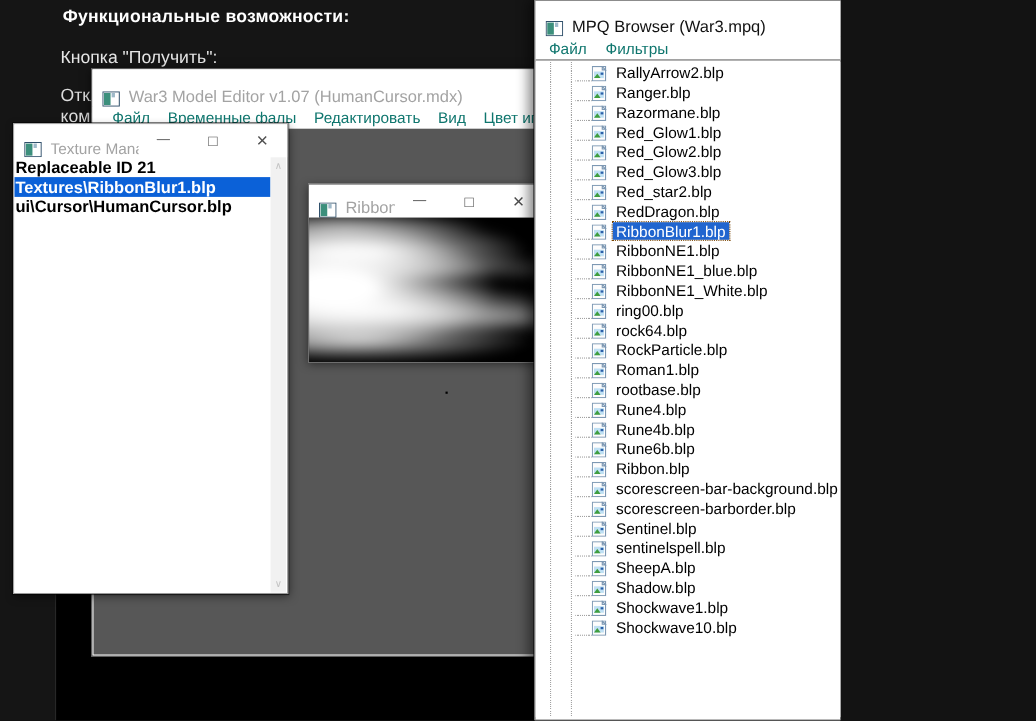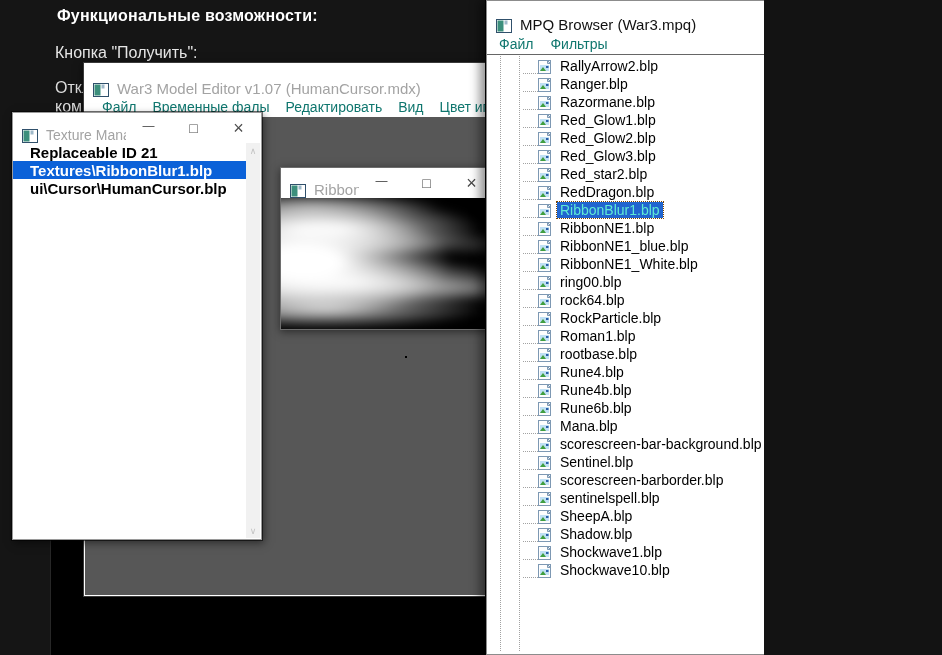--- a/index.html
+++ b/index.html
@@ -47,21 +47,21 @@
   .model-dot { position:absolute; left:320px; top:239px; width:2px; height:2px; background:#000; }
 
   
   .tm { left:12px; top:112px; width:250px; height:428px; border:1px solid #9a9a9a;
         box-shadow:0 0 0 1px rgba(0,0,0,.55), 2px 3px 8px rgba(0,0,0,.5); }
   .tm .titlebar { height:30px; }
   .tm .title { font-size:14px; }
   .tm .ctrl { width:45px; color:#4f4f4f; }
   .tm-list { position:absolute; left:0; right:15px; top:30px; bottom:0; background:#fff;
              overflow:hidden; }
-  .tm-row { height:18px; display:flex; align-items:center; padding-left:17px;
+  .tm-row { height:18px; display:flex; align-items:center; padding-left:1px;
             font-size:15px; font-weight:bold; color:#000; white-space:nowrap; }
   .tm-row.selected { background:#0b61d8; color:#fff; }
   .tm-scroll { position:absolute; right:1px; top:30px; width:14px; bottom:1px; background:#f1f1f1; }
   .tm-scroll .arr { position:absolute; left:0; width:14px; height:15px; display:flex;
                     align-items:center; justify-content:center; color:#c3c3c3; font-size:9px; }
   .tm-scroll .arr.up { top:0; } .tm-scroll .arr.down { bottom:0; }
 
   
   .ribbon { left:280px; top:167px; width:215px; height:163px; border:1px solid #6e6e6e;
             box-shadow:0 2px 8px rgba(0,0,0,.5); }
@@ -89,21 +89,21 @@
   .tree { position:absolute; left:0; right:18px; top:55px; bottom:2px; background:#fff;
           overflow:hidden; }
   .guide { position:absolute; top:0; bottom:0; width:1px;
            background:repeating-linear-gradient(to bottom,#a2a2a2 0 1px,transparent 1px 2px); }
   .guide.g1 { left:13px; } .guide.g2 { left:32px; }
   .tree-row { height:18px; display:flex; align-items:flex-end; padding-left:36px; white-space:nowrap; }
   .connector { width:15px; height:1px; flex:0 0 auto;
                background:repeating-linear-gradient(to right,#a2a2a2 0 1px,transparent 1px 2px); }
   .tree-row .fileicon { flex:0 0 auto; margin-right:4px; }
   .tree-label { font-size:14px; color:#000; padding:0 3px; line-height:16px; }
-  .tree-label.selected { background:#2065cf; color:#5eead4; outline:1px dotted #7a4500; }
+  .tree-label.selected { background:#2065cf; color:#ffffff; outline:1px dotted #7a4500; }
   .mpq-scroll { position:absolute; right:1px; top:55px; width:17px; bottom:2px; background:#f0f0f0; }
   .mpq-scroll .arr { position:absolute; left:0; width:17px; height:17px; display:flex;
                      align-items:center; justify-content:center; color:#5d5d5d; font-size:10px; }
   .mpq-scroll .arr.up { top:0; } .mpq-scroll .arr.down { bottom:0; }
   .mpq-scroll .thumb { position:absolute; left:1px; width:15px; top:307px; height:40px; background:#c2c2c2; }
 
   svg { display:block; }
 </style>
 </head>
 <body>
@@ -534,21 +534,21 @@
             <span class="connector"></span>
             <span class="fileicon">
               <svg width="15" height="14" viewBox="0 0 15 14">
                 <rect x="0.5" y="0.5" width="12" height="13" fill="#fdfdfd" stroke="#7d98b3"></rect>
                 <path d="M9.5 0.5 L12.5 3.5 L9.5 3.5 Z" fill="#cfe0ee" stroke="#7d98b3"></path>
                 <rect x="2" y="5" width="9" height="6" fill="#bfe0f4"></rect>
                 <path d="M2 11 L5 7 L8 11 Z" fill="#3f9e3f"></path>
                 <rect x="8" y="6" width="2.5" height="2" fill="#2b5fa8"></rect>
               </svg>
             </span>
-            <span class="tree-label">Mana.blp</span>
+            <span class="tree-label">Ribbon.blp</span>
           </div>
 
           <div class="tree-row">
             <span class="connector"></span>
             <span class="fileicon">
               <svg width="15" height="14" viewBox="0 0 15 14">
                 <rect x="0.5" y="0.5" width="12" height="13" fill="#fdfdfd" stroke="#7d98b3"></rect>
                 <path d="M9.5 0.5 L12.5 3.5 L9.5 3.5 Z" fill="#cfe0ee" stroke="#7d98b3"></path>
                 <rect x="2" y="5" width="9" height="6" fill="#bfe0f4"></rect>
                 <path d="M2 11 L5 7 L8 11 Z" fill="#3f9e3f"></path>
@@ -562,35 +562,35 @@
             <span class="connector"></span>
             <span class="fileicon">
               <svg width="15" height="14" viewBox="0 0 15 14">
                 <rect x="0.5" y="0.5" width="12" height="13" fill="#fdfdfd" stroke="#7d98b3"></rect>
                 <path d="M9.5 0.5 L12.5 3.5 L9.5 3.5 Z" fill="#cfe0ee" stroke="#7d98b3"></path>
                 <rect x="2" y="5" width="9" height="6" fill="#bfe0f4"></rect>
                 <path d="M2 11 L5 7 L8 11 Z" fill="#3f9e3f"></path>
                 <rect x="8" y="6" width="2.5" height="2" fill="#2b5fa8"></rect>
               </svg>
             </span>
+            <span class="tree-label">scorescreen-barborder.blp</span>
+          </div>
+
+          <div class="tree-row">
+            <span class="connector"></span>
+            <span class="fileicon">
+              <svg width="15" height="14" viewBox="0 0 15 14">
+                <rect x="0.5" y="0.5" width="12" height="13" fill="#fdfdfd" stroke="#7d98b3"></rect>
+                <path d="M9.5 0.5 L12.5 3.5 L9.5 3.5 Z" fill="#cfe0ee" stroke="#7d98b3"></path>
+                <rect x="2" y="5" width="9" height="6" fill="#bfe0f4"></rect>
+                <path d="M2 11 L5 7 L8 11 Z" fill="#3f9e3f"></path>
+                <rect x="8" y="6" width="2.5" height="2" fill="#2b5fa8"></rect>
+              </svg>
+            </span>
             <span class="tree-label">Sentinel.blp</span>
-          </div>
-
-          <div class="tree-row">
-            <span class="connector"></span>
-            <span class="fileicon">
-              <svg width="15" height="14" viewBox="0 0 15 14">
-                <rect x="0.5" y="0.5" width="12" height="13" fill="#fdfdfd" stroke="#7d98b3"></rect>
-                <path d="M9.5 0.5 L12.5 3.5 L9.5 3.5 Z" fill="#cfe0ee" stroke="#7d98b3"></path>
-                <rect x="2" y="5" width="9" height="6" fill="#bfe0f4"></rect>
-                <path d="M2 11 L5 7 L8 11 Z" fill="#3f9e3f"></path>
-                <rect x="8" y="6" width="2.5" height="2" fill="#2b5fa8"></rect>
-              </svg>
-            </span>
-            <span class="tree-label">scorescreen-barborder.blp</span>
           </div>
 
           <div class="tree-row">
             <span class="connector"></span>
             <span class="fileicon">
               <svg width="15" height="14" viewBox="0 0 15 14">
                 <rect x="0.5" y="0.5" width="12" height="13" fill="#fdfdfd" stroke="#7d98b3"></rect>
                 <path d="M9.5 0.5 L12.5 3.5 L9.5 3.5 Z" fill="#cfe0ee" stroke="#7d98b3"></path>
                 <rect x="2" y="5" width="9" height="6" fill="#bfe0f4"></rect>
                 <path d="M2 11 L5 7 L8 11 Z" fill="#3f9e3f"></path>

